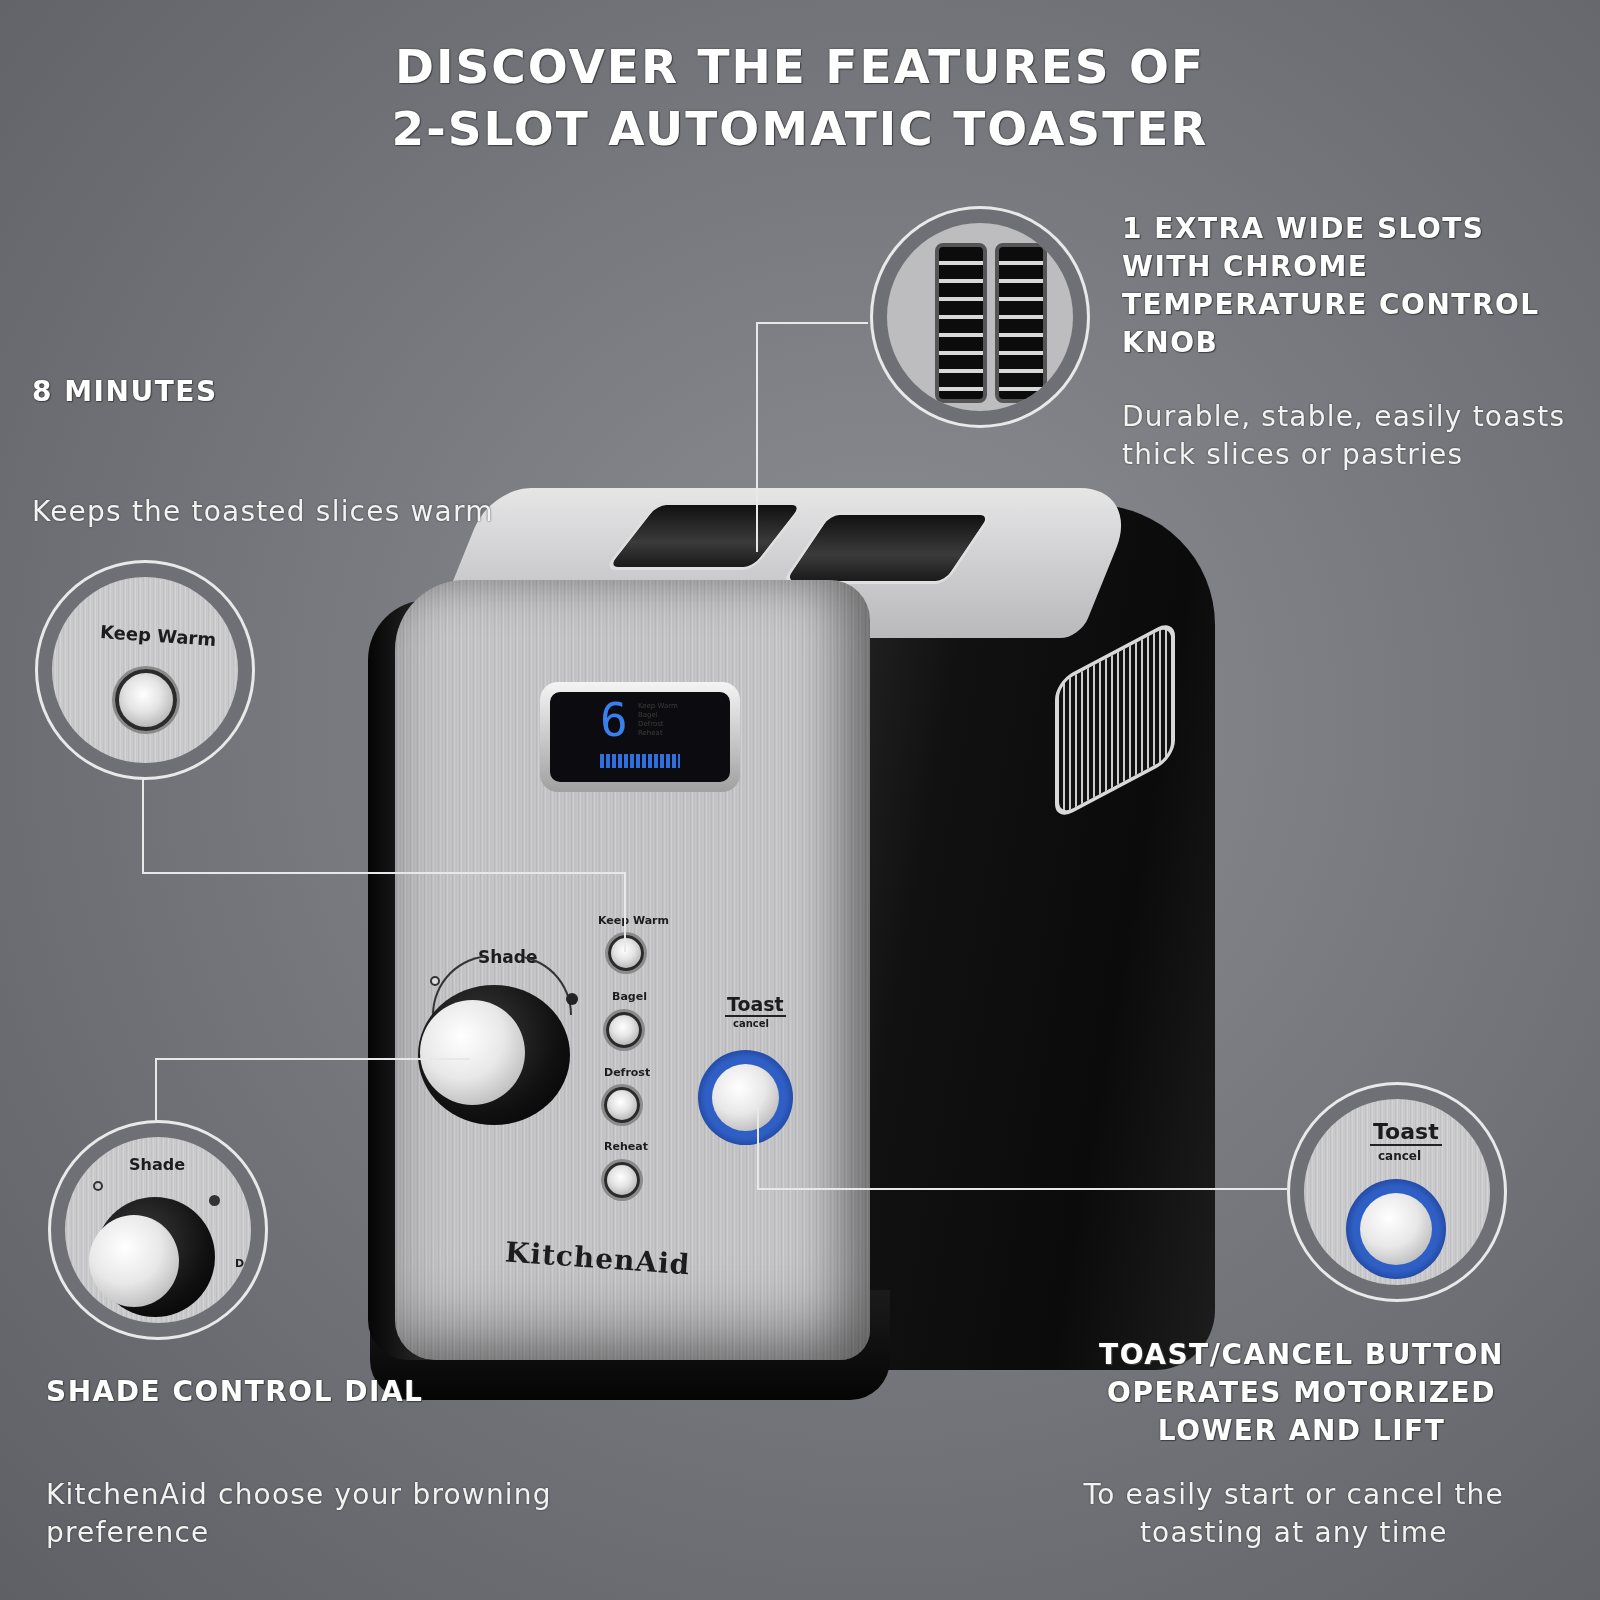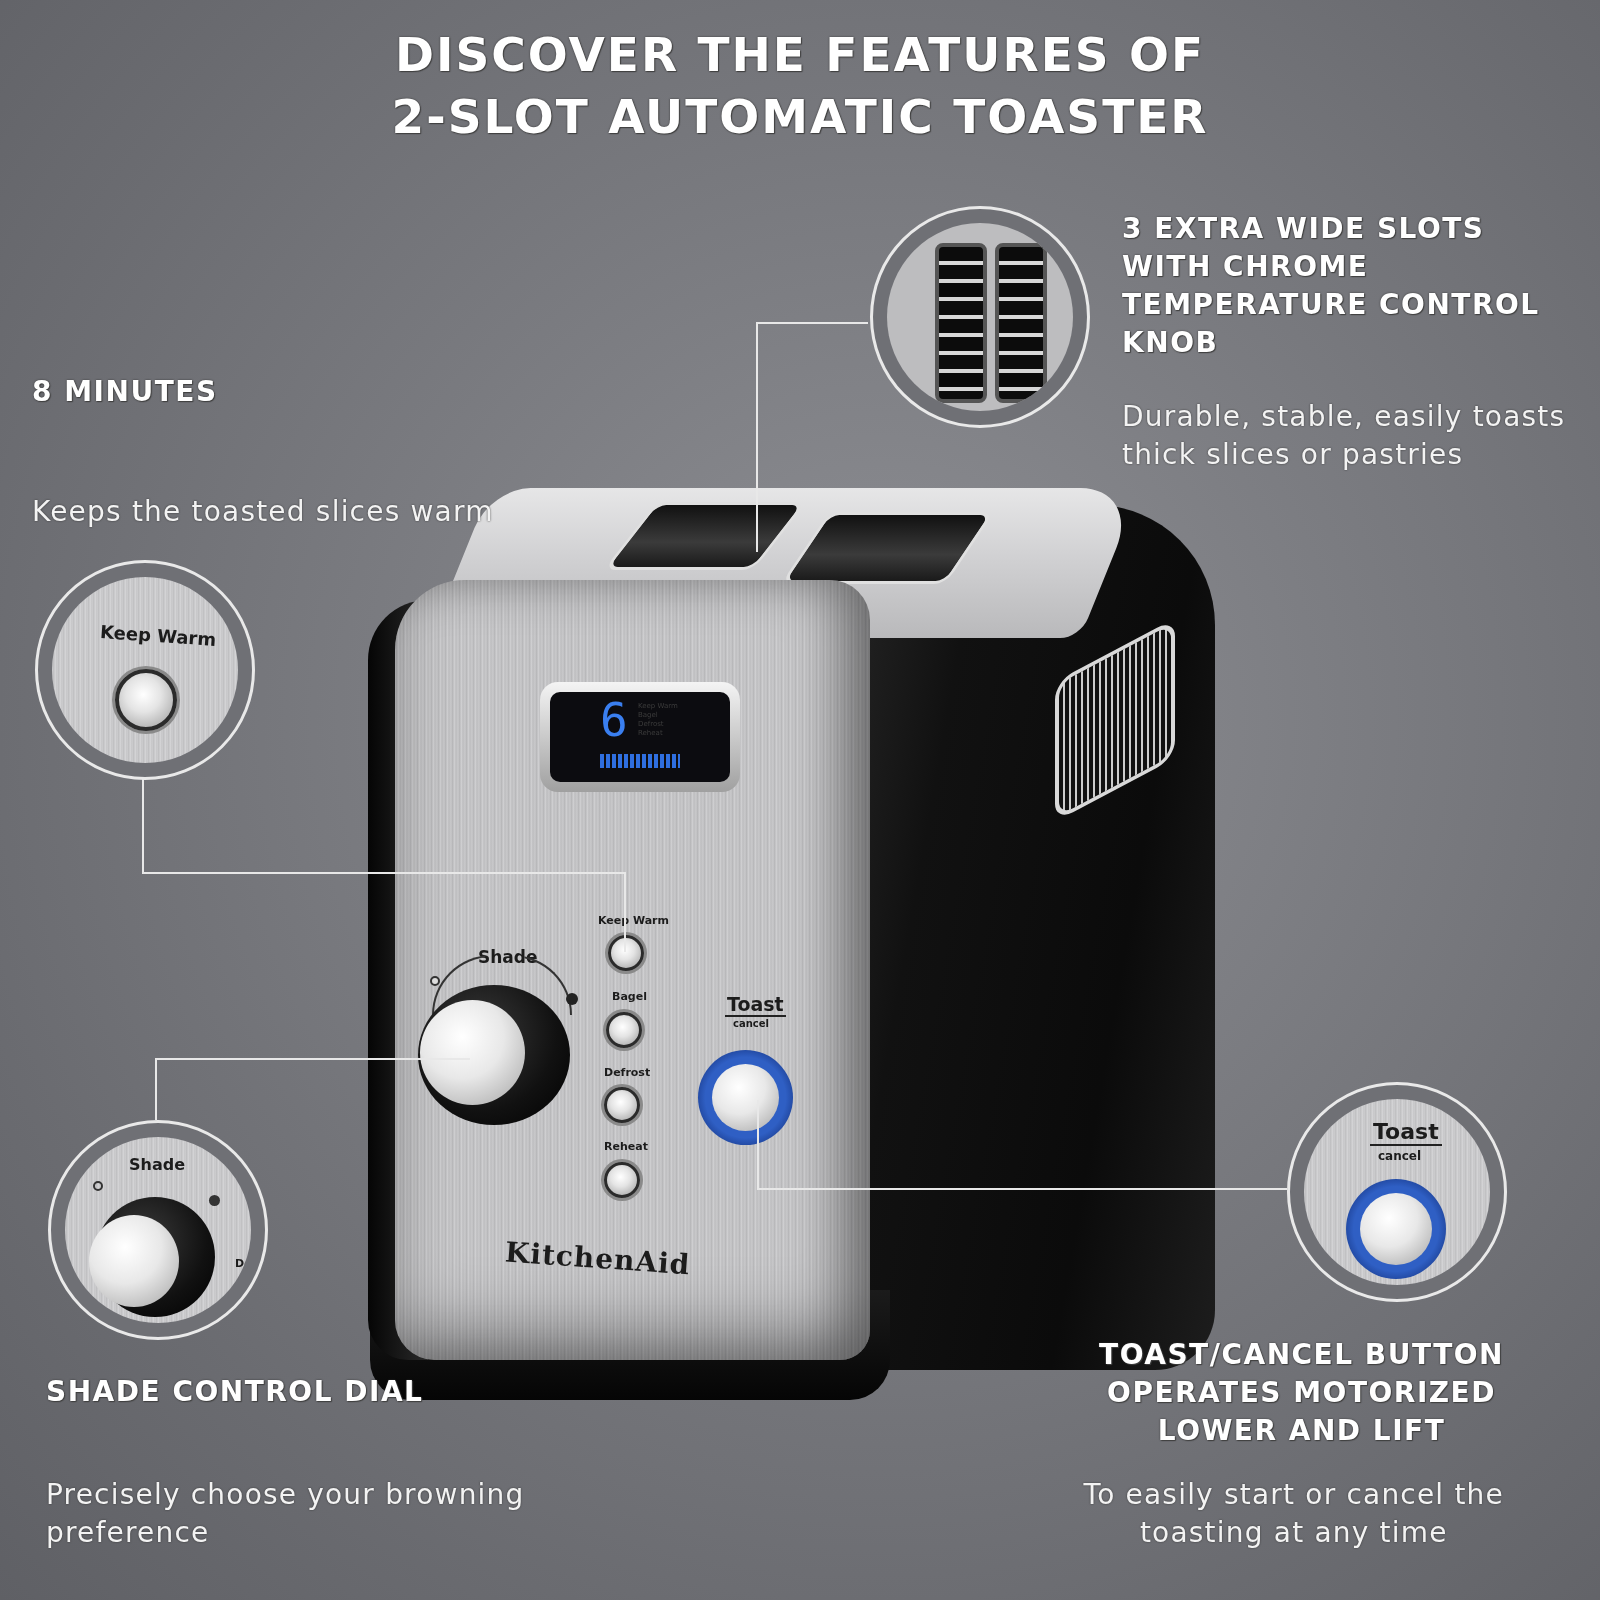--- a/index.html
+++ b/index.html
@@ -5,21 +5,21 @@
   * { box-sizing: border-box; margin: 0; padding: 0; }
   html, body { width: 1600px; height: 1600px; overflow: hidden; }
   body {
     position: relative;
     background: radial-gradient(ellipse at 55% 45%, #8e8f94 0%, #7d7e83 35%, #6a6b70 75%, #5f6065 100%);
     font-family: "DejaVu Sans", sans-serif;
     color: #fff;
   }
   .abs { position: absolute; }
   .headline {
-    position: absolute; left: 0; top: 24px; width: 1600px; text-align: center;
+    position: absolute; left: 0; top: 36px; width: 1600px; text-align: center;
     font-family: "DejaVu Sans", sans-serif; font-weight: bold;
     font-size: 47px; line-height: 62px; letter-spacing: 2px;
     text-shadow: 0 0 2px #333, 1px 1px 1px #444;
   }
   .feat-title {
     position: absolute; font-weight: bold; font-size: 28px; line-height: 38px;
     letter-spacing: 1.5px; text-shadow: 0 0 2px #333, 1px 1px 1px #444;
   }
   .feat-desc {
     position: absolute; font-size: 28px; line-height: 38px; letter-spacing: 1.2px;
@@ -167,42 +167,42 @@
 <div class="inset" style="left:1287px; top:1082px; width:220px; height:220px;">
   <div class="inset-inner">
     <div class="label-dark" style="left:66px; top:20px; font-size:22px; border-bottom:2px solid #222; padding:0 3px;">Toast</div>
     <div class="label-dark" style="left:74px; top:50px; font-size:12px;">cancel</div>
     <div class="blue-ring" style="left:42px; top:80px; width:100px; height:100px;"></div>
     <div class="knob-cap" style="left:56px; top:94px; width:72px; height:72px;"></div>
   </div>
 </div>
 
 <div class="feat-title" style="left:1122px; top:210px;">
-  <div>3 EXTRA WIDE SLOTS</div>
+  <div>1 EXTRA WIDE SLOTS</div>
   <div>WITH CHROME</div>
   <div>TEMPERATURE CONTROL</div>
   <div>KNOB</div>
 </div>
 <div class="feat-desc" style="left:1122px; top:390px;margin-top:8px;">
   <div>Durable, stable, easily toasts</div>
   <div>thick slices or pastries</div>
 </div>
 
 <div class="feat-title" style="left:32px; top:373px;">
   <div>8 MINUTES</div>
 </div>
 <div class="feat-desc" style="left:32px; top:493px;">
   <div>Keeps the toasted slices warm</div>
 </div>
 
 <div class="feat-title" style="left:46px; top:1373px;">
   <div>SHADE CONTROL DIAL</div>
 </div>
 <div class="feat-desc" style="left:46px; top:1476px;">
-  <div>Precisely choose your browning</div>
+  <div>KitchenAid choose your browning</div>
   <div>preference</div>
 </div>
 
 <div class="feat-title right" style="right:96px; top:1336px;">
   <div>TOAST/CANCEL BUTTON</div>
   <div>OPERATES MOTORIZED</div>
   <div>LOWER AND LIFT</div>
 </div>
 <div class="feat-desc right" style="right:96px; top:1476px;">
   <div>To easily start or cancel the</div>

